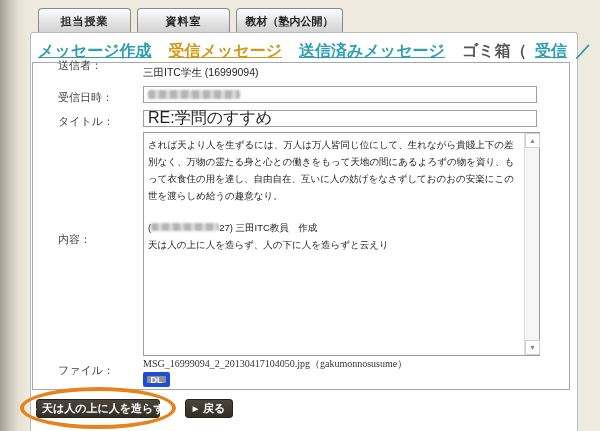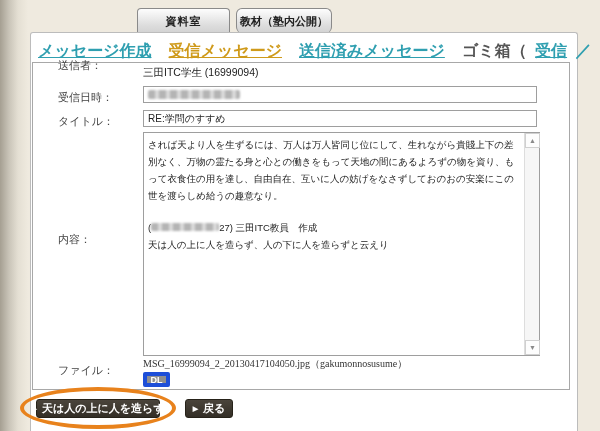--- a/index.html
+++ b/index.html
@@ -27,21 +27,21 @@
     color:#222; font-size:11px; font-weight:bold;
     display:flex; align-items:center; justify-content:center;
     letter-spacing:1px; cursor:pointer;
   }
   .tab.active {
     background:linear-gradient(#149a50,#0c8a43);
     border-color:#0a7038; color:#fff;
   }
   #tab-1 { left:38px;  width:93px; }
   #tab-2 { left:137px; width:93px; }
-  #tab-3 { left:236px; width:96px; letter-spacing:0;border-radius:6px; }
+  #tab-3 { left:236px; width:107px; letter-spacing:0; }
   #tab-4 { left:349px; width:91px; }
   
   #navrow {
     position:absolute; left:38px; top:44px; height:14px;
     display:flex; align-items:center; font-size:16px; font-weight:bold;
     white-space:nowrap;
   }
   .navlink { color:#2f9fb0; text-decoration:underline; margin-right:17px; cursor:pointer; }
   .navlink.current { color:#cf9a1b; }
   .trash-group { color:#555; }
@@ -55,21 +55,21 @@
   .flabel { position:absolute; left:58px; font-size:11px; color:#444; white-space:nowrap; }
   #lbl-sender   { top:58px; }
   #lbl-received { top:90px; }
   #lbl-title    { top:114px; }
   #lbl-content  { top:232px; }
   #lbl-file     { top:363px;text-align:right; }
   #sender-value { position:absolute; left:143px; top:66px; font-size:10.5px; color:#222; }
   .fieldbox {
     position:absolute; left:143px; width:394px; height:17px;
     border:1px solid #9e9e9e; background:#fff;
-    display:flex; align-items:center; padding:0 4px; font-size:10px; color:#222;
+    display:flex; align-items:center; padding:0 4px; font-size:16px; color:#222;
   }
   #received-box { top:86px; }
   #title-box    { top:110px; }
   .redacted {
     display:inline-block; height:9px; border-radius:2px;
     background:repeating-linear-gradient(90deg,#b4b4b4 0 7px,#dadada 7px 11px);
     filter:blur(1.1px);
   }
   #received-redacted { width:92px; }
   
@@ -123,20 +123,21 @@
     border:4px solid #e8821c; border-radius:50%;
     pointer-events:none;
   }
 </style>
 </head>
 <body>
 
 <div id="screen">
   <div id="left-shade"></div>
 
+  <div class="tab" id="tab-1">担当授業</div>
   <div class="tab" id="tab-2">資料室</div>
   <div class="tab" id="tab-3">教材（塾内公開）</div>
 
   <div id="panel"></div>
 
   <div id="navrow">
     <span class="navlink">メッセージ作成</span>
     <span class="navlink current">受信メッセージ</span>
     <span class="navlink">送信済みメッセージ</span>
     <span class="trash-group">

